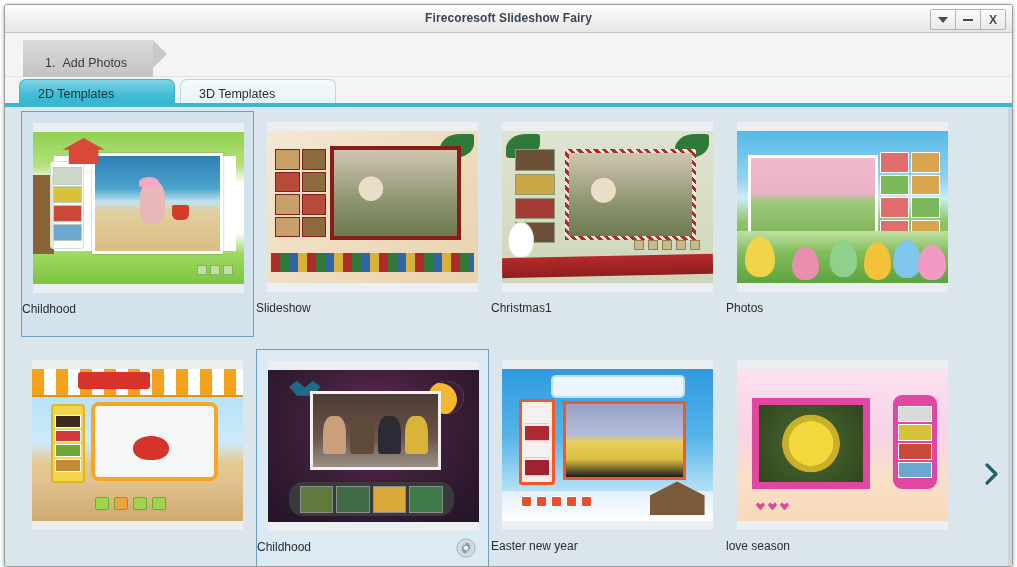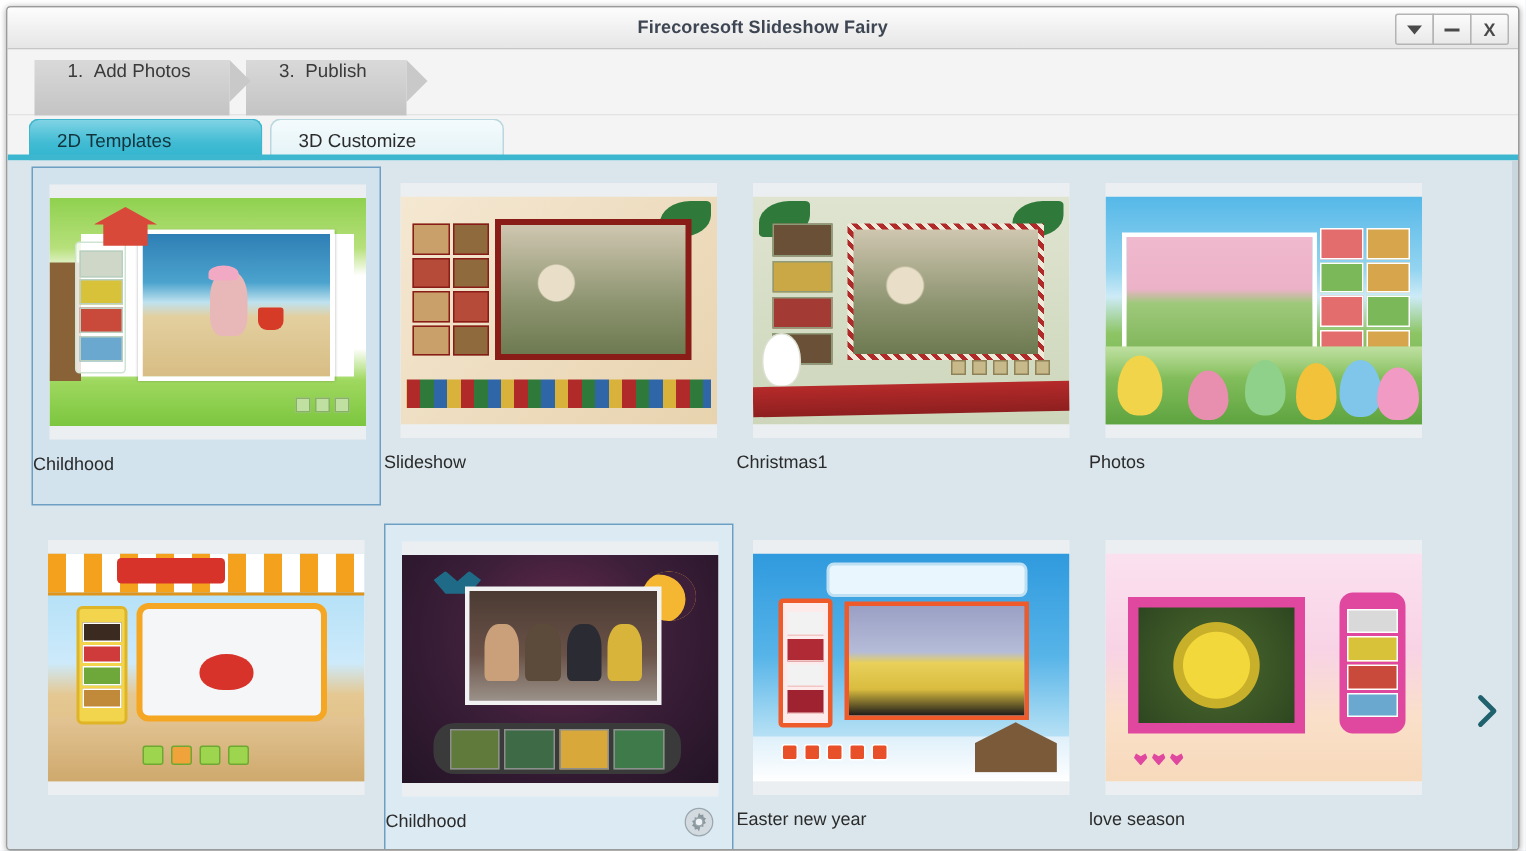--- a/index.html
+++ b/index.html
@@ -23,21 +23,21 @@
   .winbtn:first-child{margin-left:0;border-radius:2px 0 0 2px;}
   .winbtn:last-child{border-radius:0 2px 2px 0;}
   .glyph-caret{width:0;height:0;border-left:5px solid transparent;border-right:5px solid transparent;border-top:6px solid #4a4a4a;}
   .glyph-min{width:10px;height:2px;background:#4a4a4a;}
   .glyph-close{font-size:12px;font-weight:bold;color:#4a4a4a;line-height:1;}
 
   
   .stepbar{position:relative;height:43px;background:#f4f4f4;
     border-bottom:1px solid #e3e3e3;}
   .steps{position:absolute;left:18px;top:7px;display:flex;}
-  .step{position:relative;height:45px;display:flex;align-items:flex-start;
+  .step{position:relative;height:45px;display:flex;align-items:center;
     padding:0 26px 0 22px;font-size:12.5px;color:#3a3a3a;cursor:pointer;
     background:linear-gradient(to bottom,#d9d9d9,#bfbfbf);margin-right:11px;}
   .step .lbl{position:relative;z-index:2;white-space:nowrap;}
   .step .num{margin-right:7px;}
   .step:after{content:"";position:absolute;right:-14px;top:0;width:0;height:0;
     border-top:14.5px solid transparent;border-bottom:14.5px solid transparent;
     border-left:14px solid #c9c9c9;z-index:1;}
   .step.active{background:linear-gradient(to bottom,#f7d5e6,#eaa8c8);color:#4a2a3a;}
   .step.active:after{border-left-color:#eeb6d3;}
 
@@ -234,33 +234,30 @@
         <span class="glyph-close">X</span>
       </div>
     </div>
   </div>
 
   <div class="stepbar">
     <div class="steps">
       <div class="step">
         <span class="lbl"><span class="num">1.</span><span>Add Photos</span></span>
       </div>
-      <div class="step">
-        <span class="lbl"><span class="num">3.</span><span>Publish</span></span>
-      </div>
     </div>
   </div>
 
   <div class="tabbar">
     <div class="tabs">
       <div class="tab active">
         <span>2D Templates</span>
       </div>
       <div class="tab">
-        <span>3D Customize</span>
+        <span>3D Templates</span>
       </div>
     </div>
     <div class="cyanrule"></div>
   </div>
 
   <div class="content">
     <div class="gutter"></div>
 
     <div class="grid">
 

